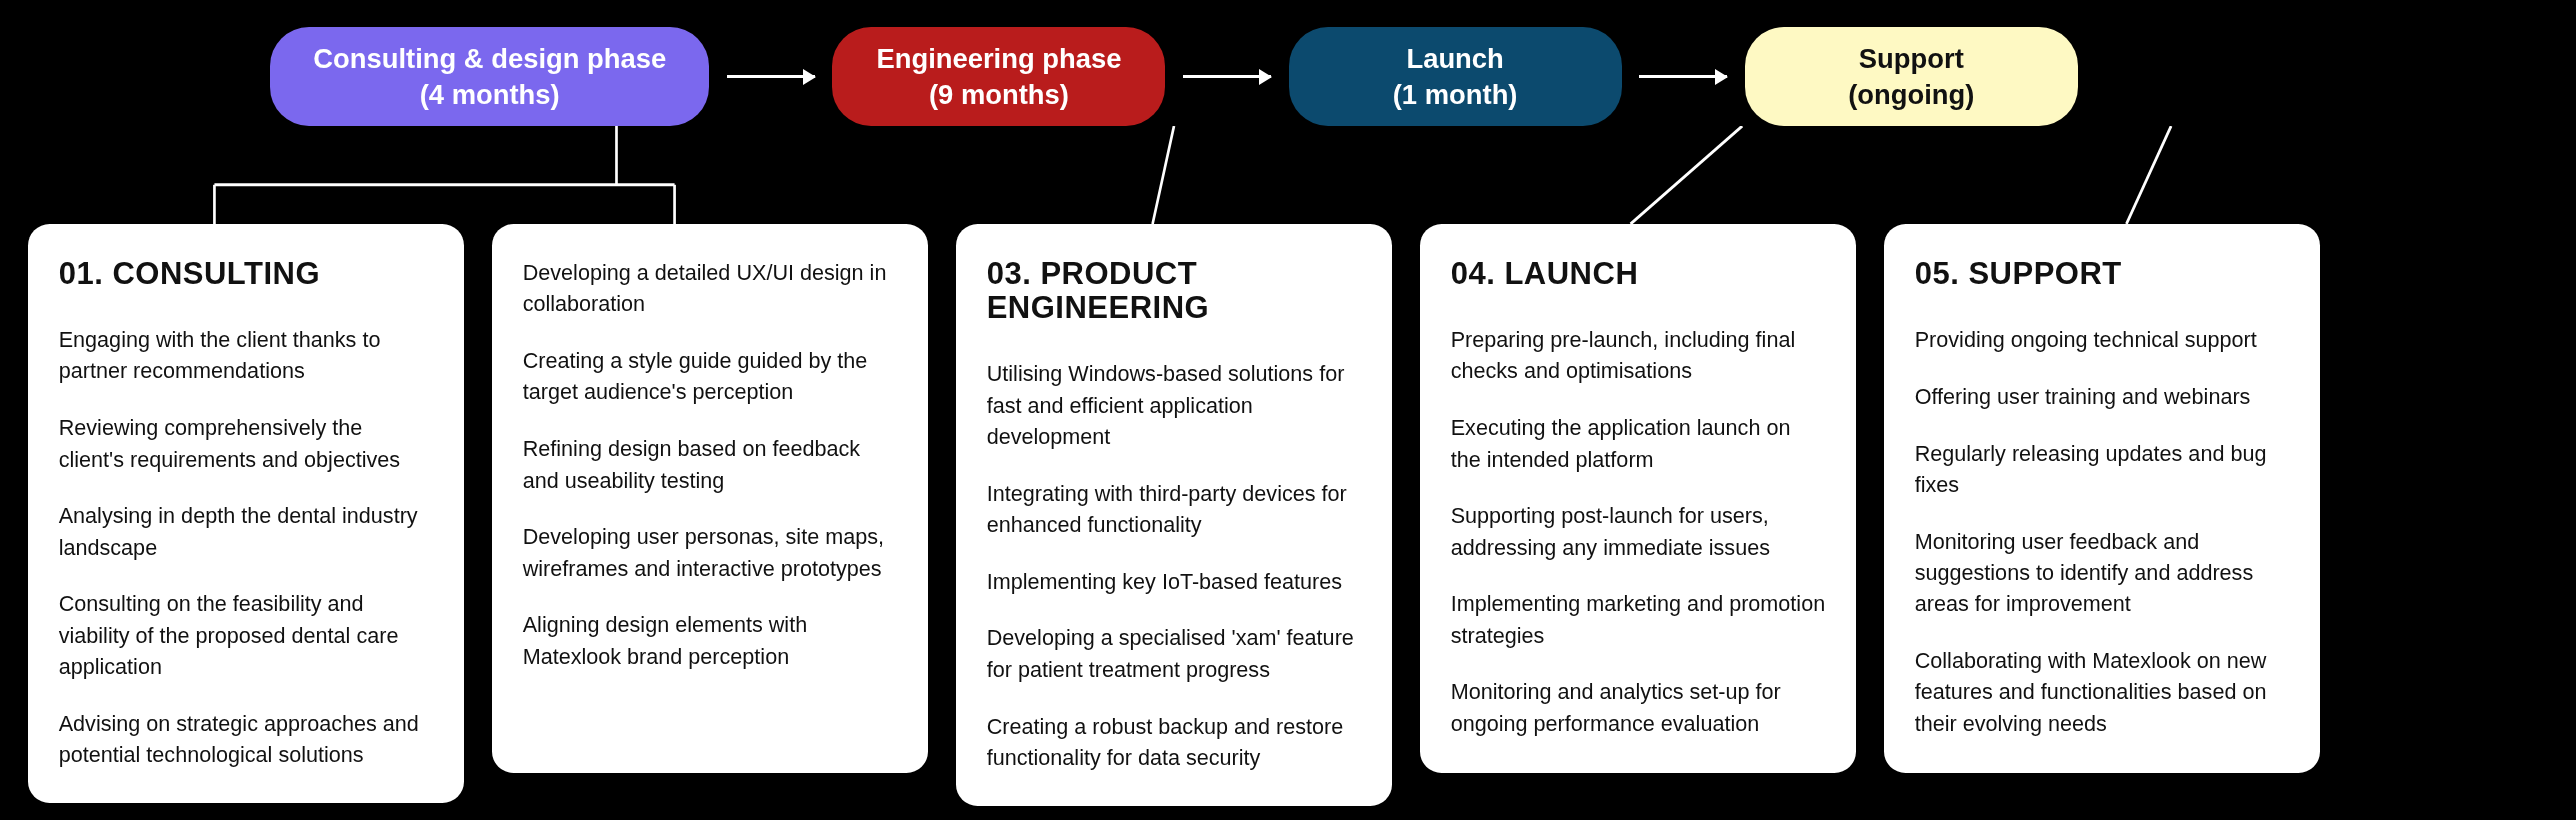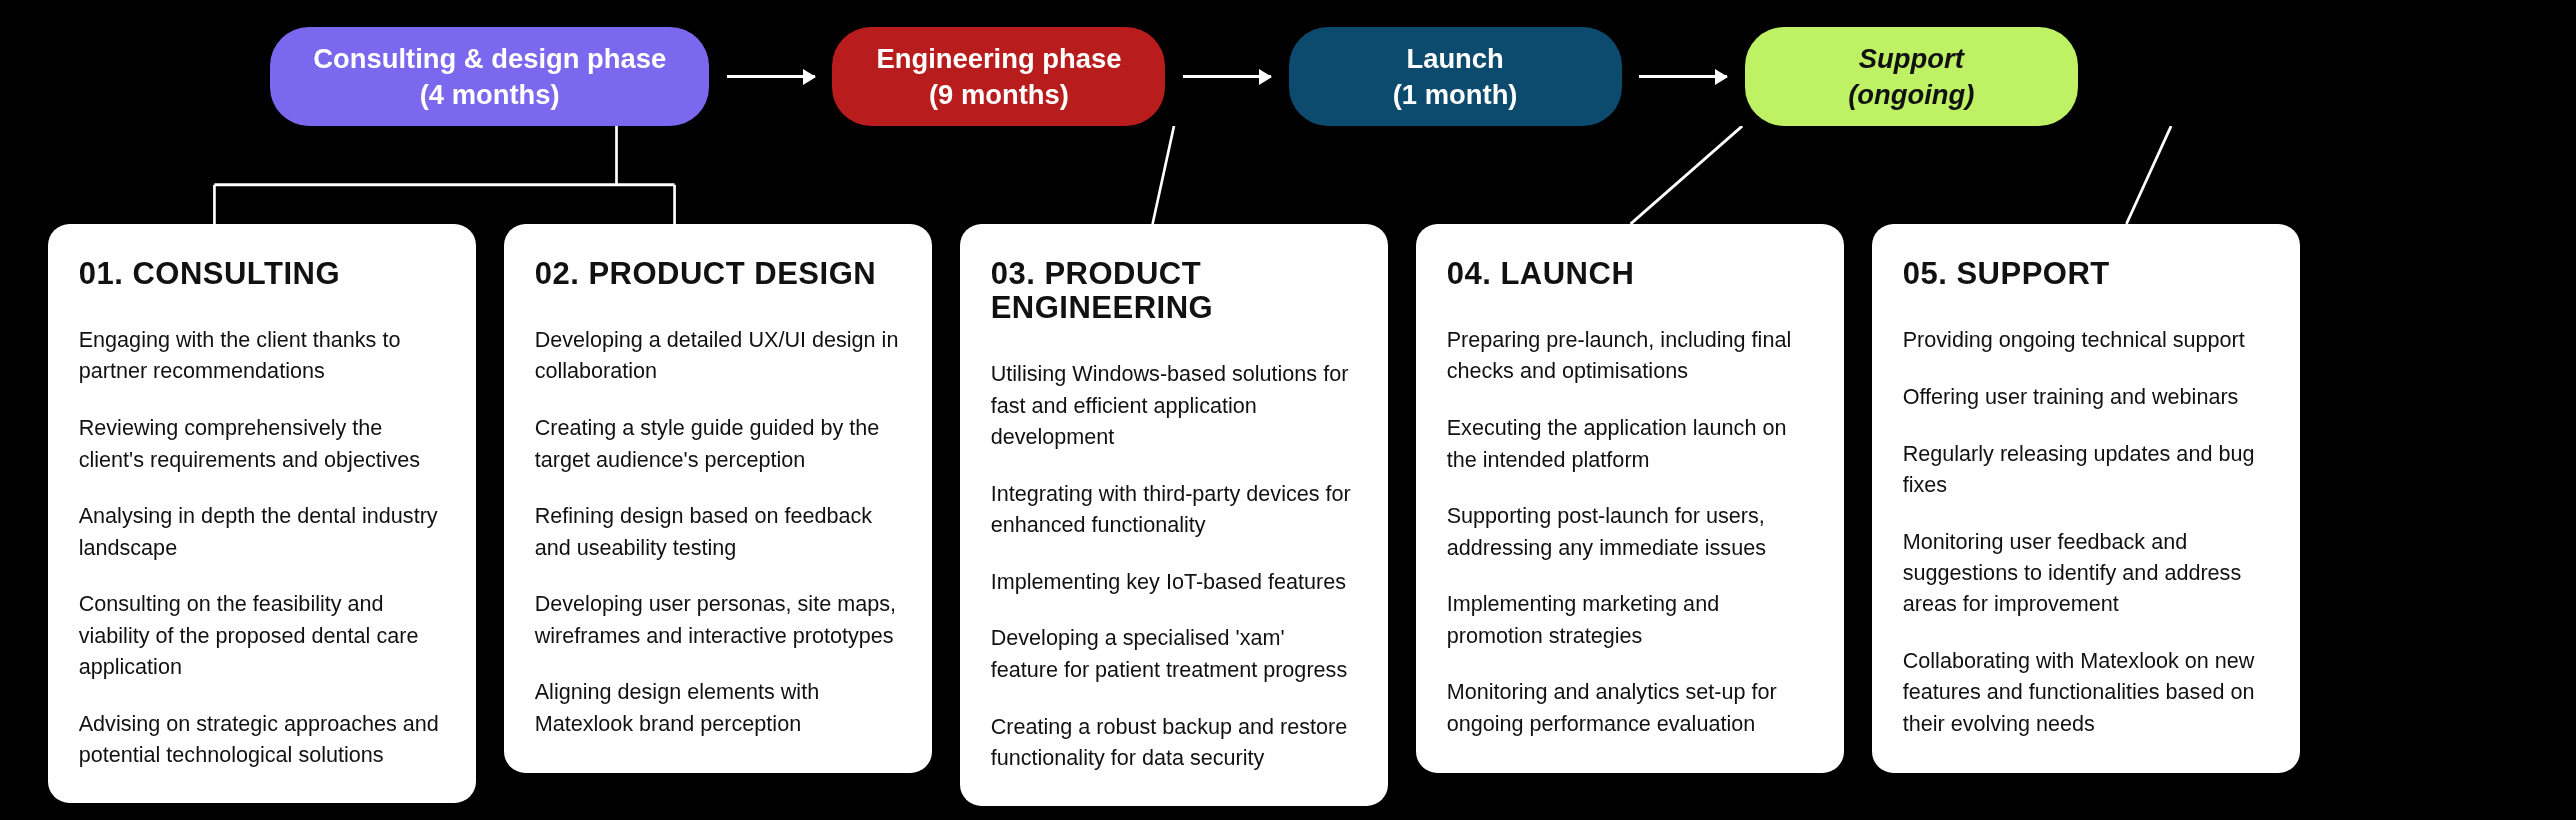--- a/index.html
+++ b/index.html
@@ -42,23 +42,22 @@
     .phase-pill.purple {
       background: #7B68EE;
     }
     .phase-pill.lavender {
       background: #b91c1c;
     }
     .phase-pill.grape {
       background: #0c4a6e;
     }
     .phase-pill.green {
-      background: #bef264;
+      background: #fef9c3;
       color: #111;
-      font-style: italic;
     }
 
     .arrow-connector {
       display: flex;
       align-items: center;
       margin: 0 17.6px;
     }
     .arrow-line {
       width: 88px;
       height: 2.9px;
@@ -82,21 +81,21 @@
       width: 100%;
       height: 98px;
     }
 
     
     .cards-row {
       display: flex;
       flex-direction: row;
       align-items: flex-start;
       gap: 0;
-      padding: 0 34px;
+      padding: 0 14px;
       width: 100%;
     }
 
     .card {
       background: #fff;
       border-radius: 21.6px;
       padding: 33px 31px 33px 31px;
       flex: 1;
       margin: 0 13.7px;
       min-height: 549px;
@@ -194,21 +193,20 @@
     <div class="card">
       <div class="card-title">01. CONSULTING</div>
       <div class="card-item">Engaging with the client thanks to partner recommendations</div>
       <div class="card-item">Reviewing comprehensively the client's requirements and objectives</div>
       <div class="card-item">Analysing in depth the dental industry landscape</div>
       <div class="card-item">Consulting on the feasibility and viability of the proposed dental care application</div>
       <div class="card-item">Advising on strategic approaches and potential technological solutions</div>
     </div>
 
     <div class="card">
-      <div class="card-title">02. PRODUCT DESIGN</div>
       <div class="card-item">Developing a detailed UX/UI design in collaboration</div>
       <div class="card-item">Creating a style guide guided by the target audience's perception</div>
       <div class="card-item">Refining design based on feedback and useability testing</div>
       <div class="card-item">Developing  user personas, site maps, wireframes and interactive prototypes</div>
       <div class="card-item">Aligning design elements with Matexlook brand perception</div>
     </div>
 
     <div class="card">
       <div class="card-title">03. PRODUCT ENGINEERING</div>
       <div class="card-item">Utilising Windows-based solutions for fast and efficient application development</div>

